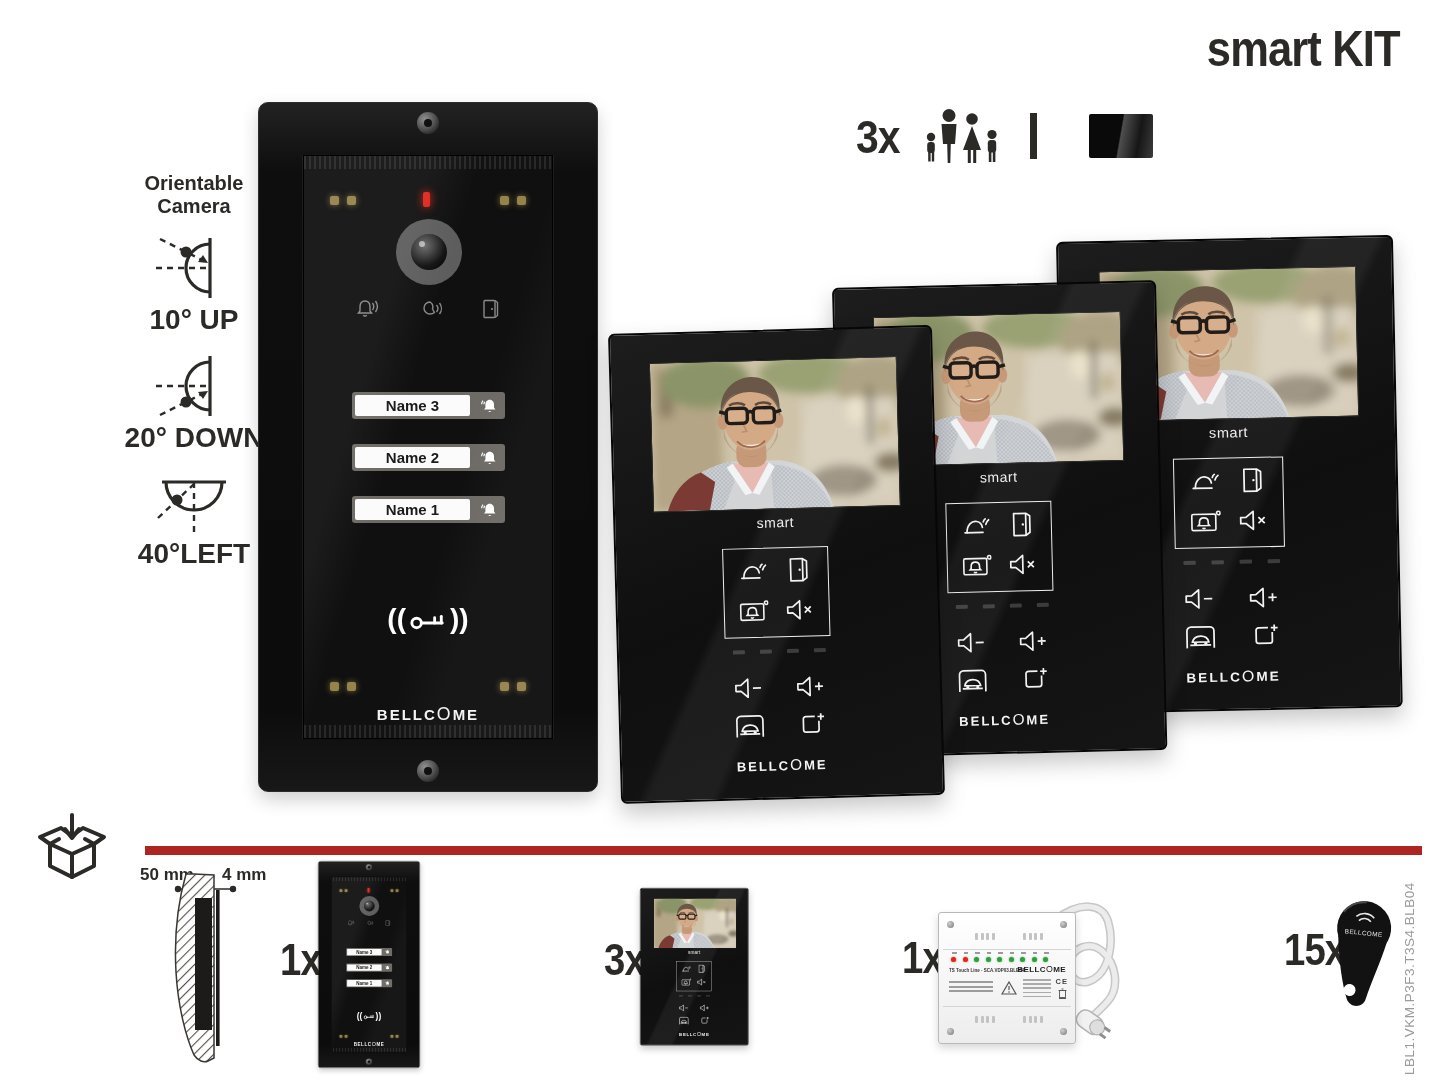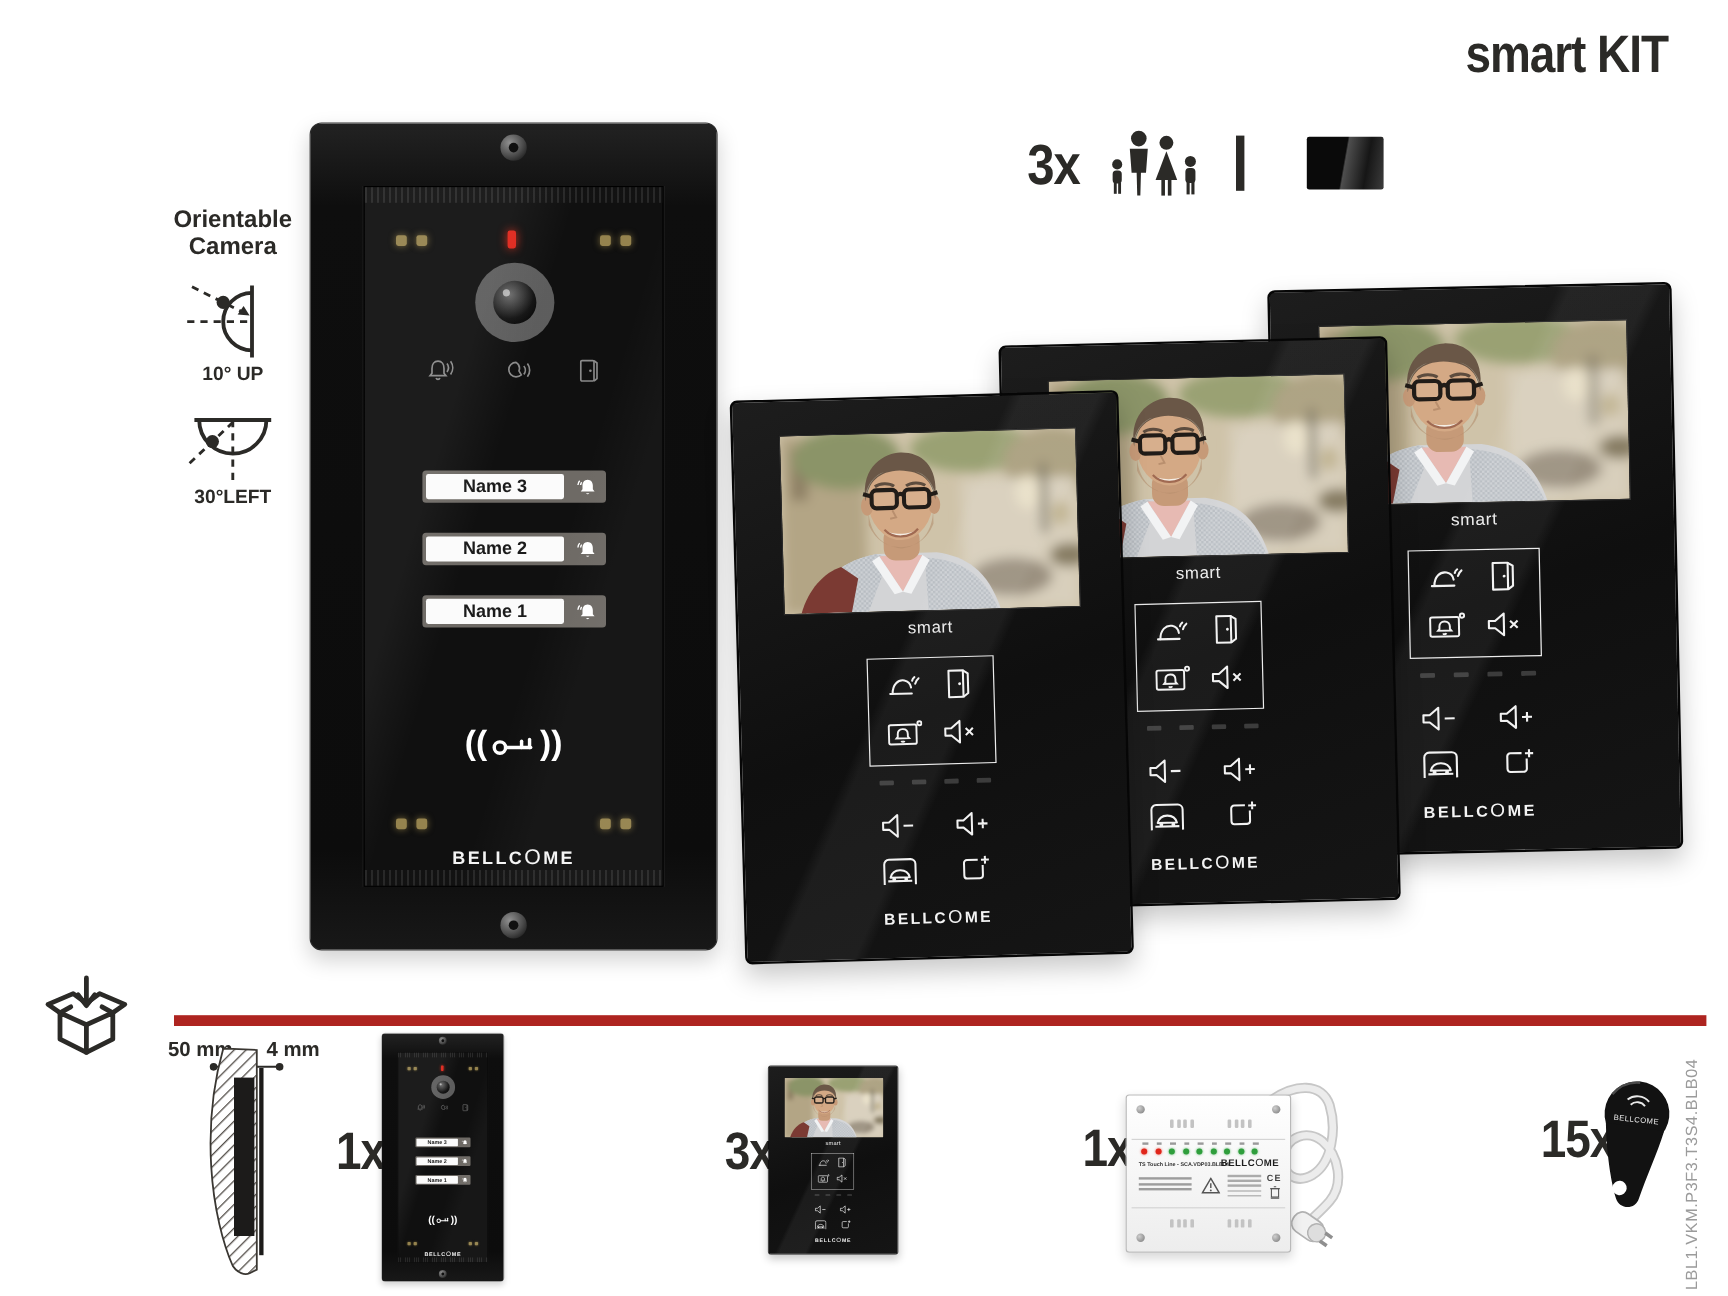--- a/index.html
+++ b/index.html
@@ -3,32 +3,32 @@
 <meta charset="utf-8">
 <style>
   html,body{margin:0;padding:0;background:#fff;}
   .canvas{position:relative;width:1440px;height:1080px;background:#fff;overflow:hidden;
           font-family:"Liberation Sans",sans-serif;color:var(--ink,#2b2a27);}
   .abs{position:absolute;}
   .cond{display:inline-block;transform:scaleX(.87);transform-origin:left center;letter-spacing:-1px;}
   .cond-r{display:inline-block;transform:scaleX(.87);transform-origin:right center;letter-spacing:-1px;}
 
   
-  .hdr-title{top:24px;right:50px;font-size:44px;font-weight:bold;line-height:1;}
+  .hdr-title{top:24px;right:40px;font-size:50px;font-weight:bold;line-height:1;}
   .spec-row{top:106px;left:856px;display:flex;align-items:center;gap:18px;height:60px;}
   .spec-qty,.spec-video{font-size:47px;font-weight:bold;line-height:1;}
   .spec-bar{width:7px;height:46px;background:var(--ink,#2b2a27);margin:0 10px;}
   .display-chip{width:64px;height:44px;margin-left:24px;border-radius:2px;
     background:linear-gradient(100deg,#0a0a0a 0 48%,#4e4e4e 50%,#161616 76%,#3c3c3c 100%);}
 
   
   .orient{left:132px;top:172px;width:124px;display:flex;flex-direction:column;align-items:center;}
   .orient-h{font-size:20px;font-weight:bold;text-align:center;line-height:1.15;}
   .orient-item{display:flex;flex-direction:column;align-items:center;margin-top:18px;}
-  .orient-label{font-size:16px;font-weight:bold;margin-top:4px;white-space:nowrap;}
+  .orient-label{font-size:28px;font-weight:bold;margin-top:4px;white-space:nowrap;}
 
   
   .door{position:absolute;left:0;top:0;width:338px;height:688px;border-radius:10px;
     background:linear-gradient(180deg,#222 0,#0e0e0e 10%,#0c0c0c 88%,#181818 100%);
     border:1px solid #2c2c2c;box-shadow:0 8px 18px rgba(0,0,0,.18);}
   .door-face{position:absolute;left:44px;right:44px;top:52px;bottom:52px;background:#101010;
     border:1px solid #000;box-shadow:-1px 0 0 rgba(255,255,255,.06),1px 0 0 rgba(255,255,255,.06);}
   .door-face::after{content:"";position:absolute;inset:0;pointer-events:none;
     background:linear-gradient(107deg,rgba(255,255,255,.05) 0 30%,rgba(255,255,255,0) 42% 60%,rgba(255,255,255,.03) 72%);}
   .band{position:absolute;left:0;right:0;height:13px;opacity:.9;
@@ -166,30 +166,43 @@
             <path d="M58,2 V62" stroke-width="3.2"></path>
             <path d="M4,32 H58" stroke-width="2.4" stroke-dasharray="6,5"></path>
             <path d="M8,3 L54,26" stroke-width="2.4" stroke-dasharray="6,5"></path>
           </g>
         <circle cx="34" cy="16" r="5.5" fill="#2b2a27"></circle>
           <path d="M56,27 L46,26 L51,19 Z" fill="#2b2a27"></path>
       </svg>
       <div class="orient-label">10° UP</div>
     </div>
     <div class="orient-item">
+      <svg width="84" height="64" viewBox="0 0 84 64">
+        <g fill="none" stroke="#2b2a27">
+            <path d="M58,8 A24,24 0 0 0 58,56" stroke-width="3.2"></path>
+            <path d="M58,2 V62" stroke-width="3.2"></path>
+            <path d="M4,32 H58" stroke-width="2.4" stroke-dasharray="6,5"></path>
+            <path d="M8,61 L54,38" stroke-width="2.4" stroke-dasharray="6,5"></path>
+          </g>
+        <circle cx="34" cy="48" r="5.5" fill="#2b2a27"></circle>
+          <path d="M56,37 L46,38 L51,45 Z" fill="#2b2a27"></path>
+      </svg>
+      <div class="orient-label">20° DOWN</div>
+    </div>
+    <div class="orient-item">
       <svg width="84" height="62" viewBox="0 0 84 62">
         <g fill="none" stroke="#2b2a27">
             <path d="M14,10 A28,28 0 0 0 70,10" stroke-width="3.2"></path>
             <path d="M10,10 H74" stroke-width="3.2"></path>
             <path d="M42,10 V60" stroke-width="2.4" stroke-dasharray="6,5"></path>
             <path d="M6,46 L42,12" stroke-width="2.4" stroke-dasharray="6,5"></path>
           </g>
         <circle cx="25" cy="28" r="5.5" fill="#2b2a27"></circle>
       </svg>
-      <div class="orient-label">30°LEFT</div>
+      <div class="orient-label">40°LEFT</div>
     </div>
   </div>
 
   <div class="slot" id="door-main">
   <div class="door">
     <div class="screw screw-top"></div>
     <div class="screw screw-bot"></div>
     <div class="door-face">
       <div class="band band-top"></div>
       <div class="band band-bot"></div>

